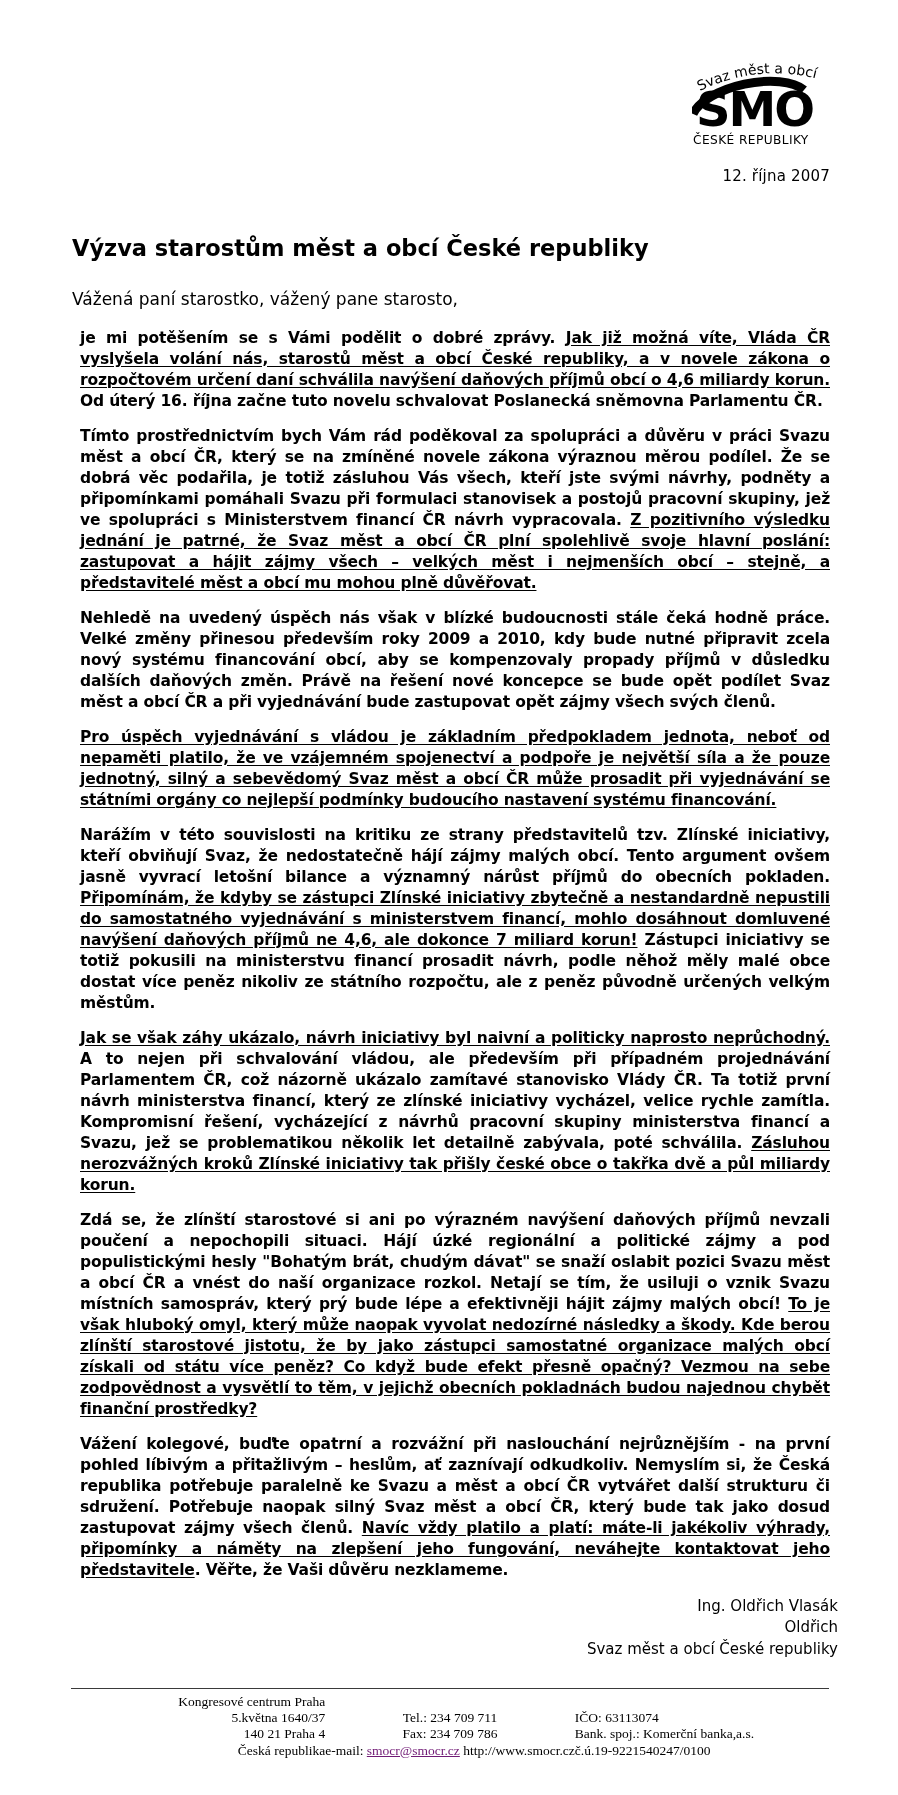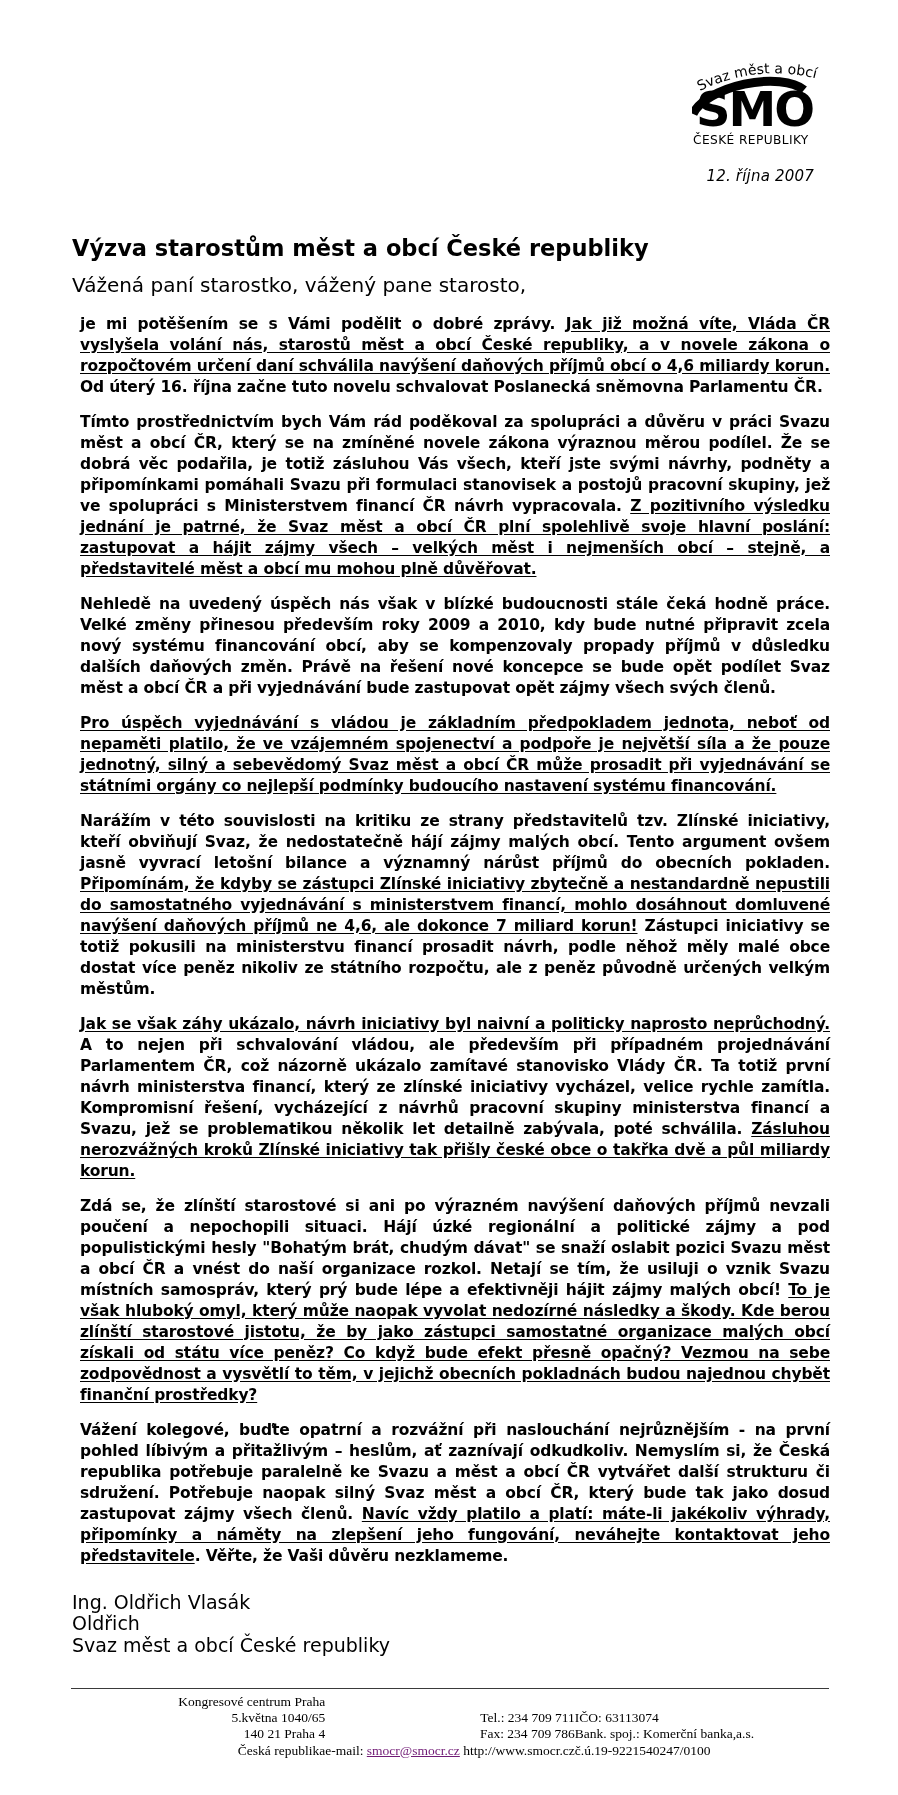--- a/index.html
+++ b/index.html
@@ -9,47 +9,47 @@
     width:898px; height:1795px;
     margin:0 auto;
     background:#ffffff;
     color:#000;
     font-family:"DejaVu Sans", sans-serif;
     overflow:hidden;
   }
   
   .logo-block { position:absolute; top:54px; right:72px; width:134px; height:96px; }
   .logo-block svg { display:block; }
-  .date { position:absolute; top:167px; right:84px; font-size:15px; letter-spacing:0.2px;font-style:italic; }
+  .date { position:absolute; top:167px; right:68px; font-size:15px; letter-spacing:0.2px; }
 
   
   .content { position:absolute; top:234px; left:72px; width:766px; }
   .title { font-size:22.5px; line-height:29px; font-weight:700; }
-  .salutation { margin-top:12px; font-size:20px; line-height:21.5px; }
+  .salutation { margin-top:26px; font-size:17px; line-height:21.5px; }
   .letter-body { margin-top:17px; }
   .para {
     margin:8px; font-size:15.5px; line-height:21px;
     text-align:justify; letter-spacing:-0.15px;font-weight:bold;
   }
   .para + .para { margin-top:14px; }
   .u { text-decoration:underline; text-underline-offset:2px; }
 
-  .signature { margin-top:25px; font-size:19px; line-height:21.5px; }
+  .signature { margin-top:15px; font-size:15px; line-height:21.5px;text-align:right; }
 
   
   .footer {
     position:absolute; top:1688px; left:71px; width:758px;
     border-top:1px solid #3a3a3a;
     padding-top:5px;
     font-family:"Liberation Serif", serif;
     font-size:13.5px; line-height:16.2px;
     display:grid; grid-template-columns:1fr auto 1fr;
   }
   .footer-col-left   { text-align:right; }
-  .footer-col-center { text-align:right; padding-top:16.2px; }
+  .footer-col-center { text-align:center; padding-top:16.2px; }
   .footer-col-right  { text-align:left;  padding-top:16.2px; }
   .footer a, .email-link { color:#701a75; text-decoration:underline; cursor:pointer; }
 </style>
 </head>
 <body>
 
 <div class="page">
 
   <div class="logo-block">
     <svg viewBox="0 0 134 96" width="134" height="96" xmlns="http://www.w3.org/2000/svg">
@@ -85,21 +85,21 @@
     <div class="signature">
         <div>Ing. Oldřich Vlasák</div>
         <div>Oldřich</div>
         <div>Svaz měst a obcí České republiky</div>
       </div>
   </div>
 
   <div class="footer">
     <div class="footer-col-left">
         <div>Kongresové centrum Praha</div>
-        <div>5.května 1040/65</div>
+        <div>5.května 1640/37</div>
         <div>140 21  Praha 4</div>
         <div>Česká republika</div>
       </div>
     <div class="footer-col-center">
       <div>Tel.: 234 709 711</div>
       <div>Fax: 234 709 786</div>
       <div><span>e-mail: </span><a class="email-link">smocr@smocr.cz</a><span> http://www.smocr.cz</span></div>
     </div>
     <div class="footer-col-right">
         <div>IČO: 63113074</div>

